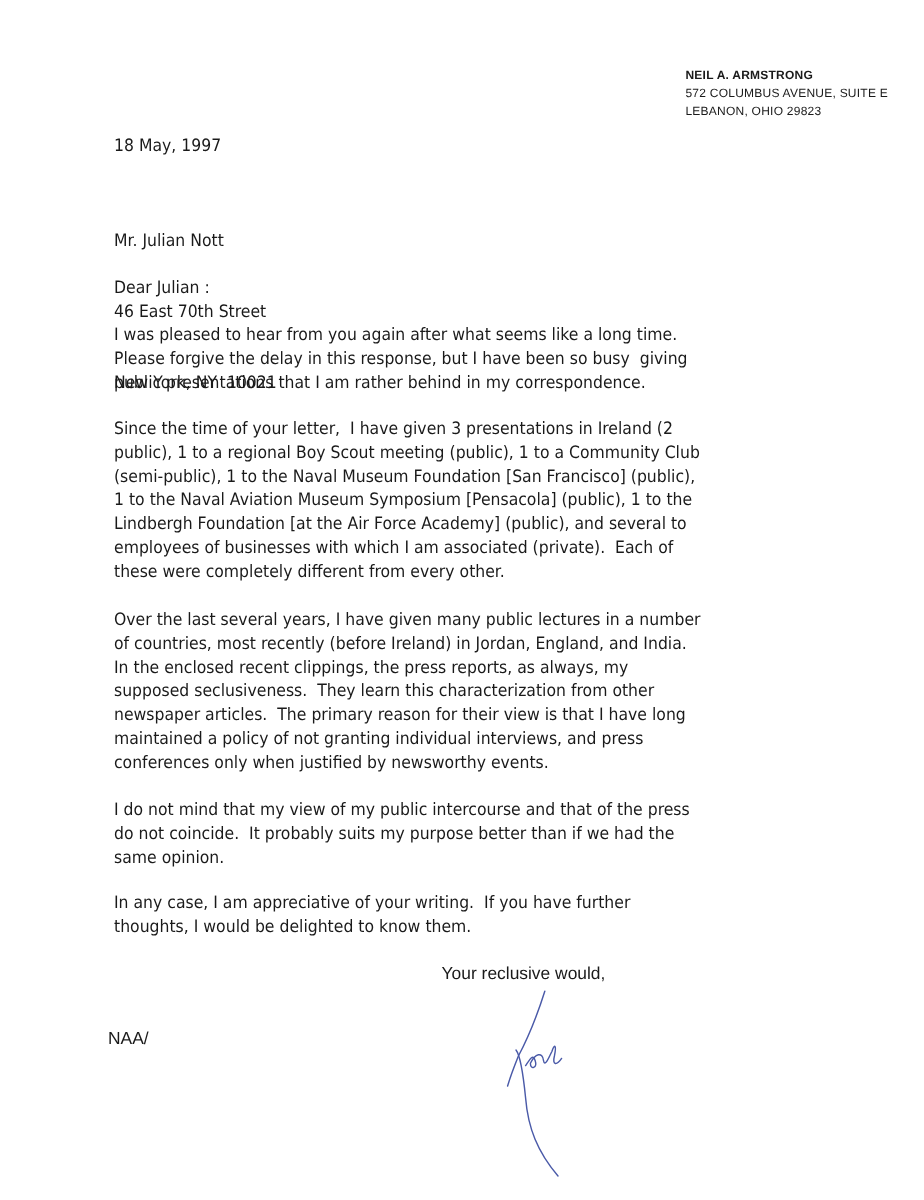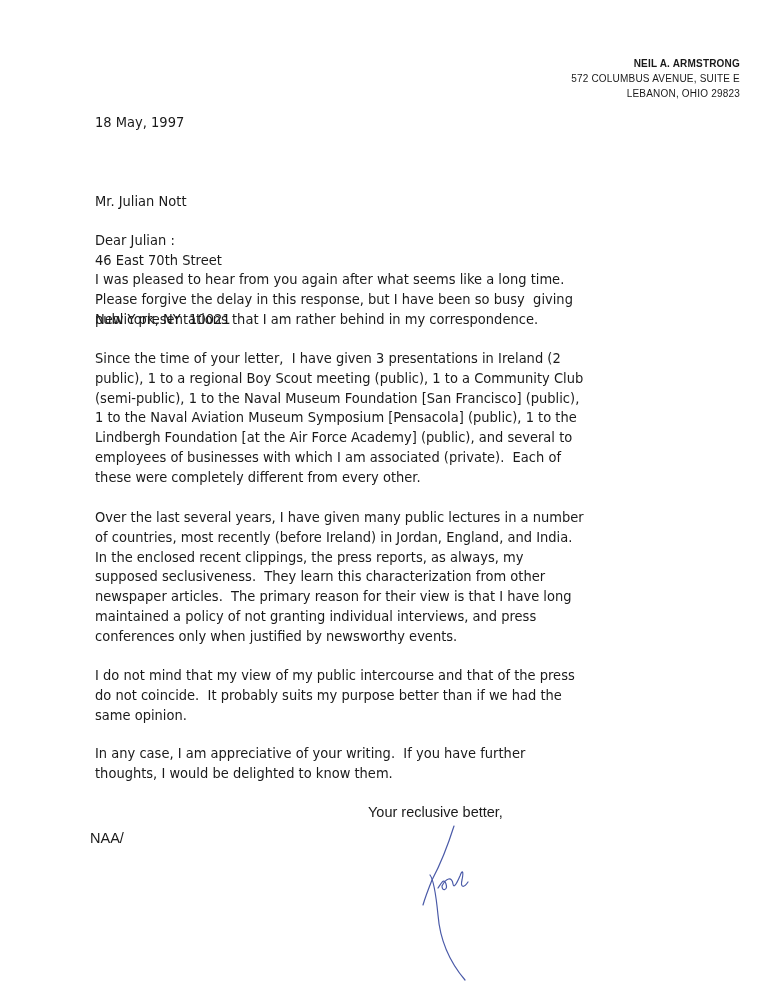--- a/index.html
+++ b/index.html
@@ -1,40 +1,40 @@
 <!DOCTYPE html>
 <html><head>
   <meta charset="utf-8">
   <style>
     html, body { margin: 0; padding: 0; }
     body {
       width: 770px; height: 1000px; background: #ffffff; position: relative; overflow: hidden;
       color: #1a1a1a;
     }
     .letterhead {
-      position: absolute; right: 30px; top: 56px; text-align: right;
+      position: absolute; right: 30px; top: 56px; text-align: left;
       font-family: "Liberation Sans", sans-serif; font-size: 10px; line-height: 15px; letter-spacing: 0.2px;
     }
     .letterhead .name { font-weight: bold; }
     .body-text {
       position: absolute; left: 95px; width: 640px;
       font-family: "DejaVu Sans", sans-serif; font-size: 14.2px; line-height: 19.8px;
       transform: scaleX(0.92); transform-origin: left top;
       white-space: pre;
     }
     .date { top: 113px; }
     .recipient { top: 152px; }
     .salutation { top: 231px; }
     .p1 { top: 270px; }
     .p2 { top: 349px; }
     .p3 { top: 508px; }
     .p4 { top: 666px; }
     .p5 { top: 744px; }
     .closing { position: absolute; left: 368px; top: 804px; font-family: "Liberation Sans", sans-serif; font-size: 14.5px; }
-    .initials { position: absolute; left: 90px; top: 830px; font-family: "Liberation Sans", sans-serif; font-size: 14.5px; }
+    .initials { position: absolute; left: 90px; top: 858px; font-family: "Liberation Sans", sans-serif; font-size: 14.5px; }
     .signature { position: absolute; left: 420px; top: 820px; }
     .line { display: block; }
   </style>
 </head>
 <body>
 
 <div class="letterhead">
   <div class="name line">NEIL A. ARMSTRONG</div>
   <div class="line">572 COLUMBUS AVENUE, SUITE E</div>
   <div class="line">LEBANON, OHIO   29823</div>
@@ -49,21 +49,21 @@
 </div>
 
 <div class="body-text salutation">Dear Julian :</div>
 
 <div class="body-text p1"><span class="line">I was pleased to hear from you again after what seems like a long time.</span><span class="line">Please forgive the delay in this response, but I have been so busy  giving</span><span class="line">public presentations that I am rather behind in my correspondence.</span></div>
 <div class="body-text p2"><span class="line">Since the time of your letter,  I have given 3 presentations in Ireland (2</span><span class="line">public), 1 to a regional Boy Scout meeting (public), 1 to a Community Club</span><span class="line">(semi-public), 1 to the Naval Museum Foundation [San Francisco] (public),</span><span class="line">1 to the Naval Aviation Museum Symposium [Pensacola] (public), 1 to the</span><span class="line">Lindbergh Foundation [at the Air Force Academy] (public), and several to</span><span class="line">employees of businesses with which I am associated (private).  Each of</span><span class="line">these were completely different from every other.</span></div>
 <div class="body-text p3"><span class="line">Over the last several years, I have given many public lectures in a number</span><span class="line">of countries, most recently (before Ireland) in Jordan, England, and India.</span><span class="line">In the enclosed recent clippings, the press reports, as always, my</span><span class="line">supposed seclusiveness.  They learn this characterization from other</span><span class="line">newspaper articles.  The primary reason for their view is that I have long</span><span class="line">maintained a policy of not granting individual interviews, and press</span><span class="line">conferences only when justified by newsworthy events.</span></div>
 <div class="body-text p4"><span class="line">I do not mind that my view of my public intercourse and that of the press</span><span class="line">do not coincide.  It probably suits my purpose better than if we had the</span><span class="line">same opinion.</span></div>
 <div class="body-text p5"><span class="line">In any case, I am appreciative of your writing.  If you have further</span><span class="line">thoughts, I would be delighted to know them.</span></div>
 
-<div class="closing">Your reclusive better,</div>
+<div class="closing">Your reclusive would,</div>
 
 <div class="signature">
   <svg width="70" height="170" viewBox="0 0 70 170">
     <g fill="none" stroke-width="1.2" stroke-linecap="round" stroke="#4a5aa8">
       <path d="M34 6 C28 25 20 45 12 60 C8 70 5 78 3 85"></path>
       <path d="M10 55 C14 60 16 75 18 95 C20 120 28 140 45 160"></path>
       <path d="M18 68 C22 62 24 58 26 64 C28 70 22 72 22 66 C26 58 32 56 33 64 C34 70 38 60 40 56 C42 50 44 50 42 60 C40 68 44 68 48 62"></path>
     </g>
   </svg>
 </div>

